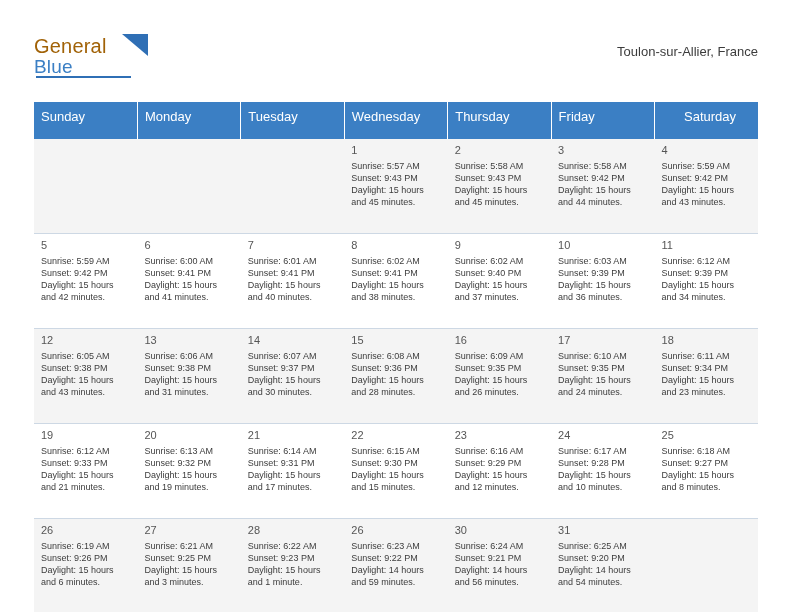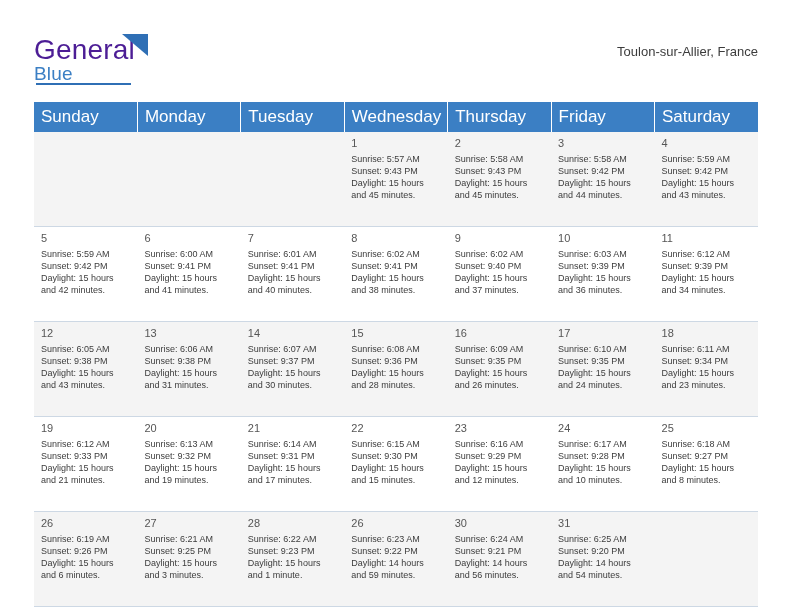--- a/index.html
+++ b/index.html
@@ -27,22 +27,22 @@
     align-items: flex-start;
     justify-content: space-between;
     height: 62px;
   }
   .logo {
     position: relative;
     width: 120px;
     padding-top: 8px;
   }
   .logo-general {
-    font-size: 28px;
-    color: #4c1d95;
+    font-size: 20px;
+    color: #a16207;
     letter-spacing: 0.2px;
     line-height: 1;
   }
   .logo-blue {
     font-size: 19px;
     color: #3b7fc4;
     line-height: 1;
     margin-top: 0;
     display: block;
     letter-spacing: 0.2px;
@@ -82,28 +82,28 @@
   
   .calendar {
     margin-top: 12px;
     width: 724px;
     border-collapse: collapse;
     table-layout: fixed;
   }
   .calendar th {
     background: #3b7fc4;
     color: #ffffff;
-    font-size: 17px;
+    font-size: 13px;
     font-weight: normal;
     text-align: left;
-    padding: 5px 0 5px 7px;
+    padding: 5px 0 14px 7px;
     border-right: 1px solid #ffffff;
     height: 18px;
   }
-  .calendar th:last-child { border-right: none; }
+  .calendar th:last-child { border-right: none; text-align: center; }
   .calendar td {
     vertical-align: top;
     height: 86px;
     padding: 4px 6px 4px 7px;
     border-bottom: 1px solid #cdd8e4;
     font-size: 9px;
     line-height: 1.33;
     color: #3c3c3c;
   }
   .calendar tr.shade td { background: #f4f4f4; }

